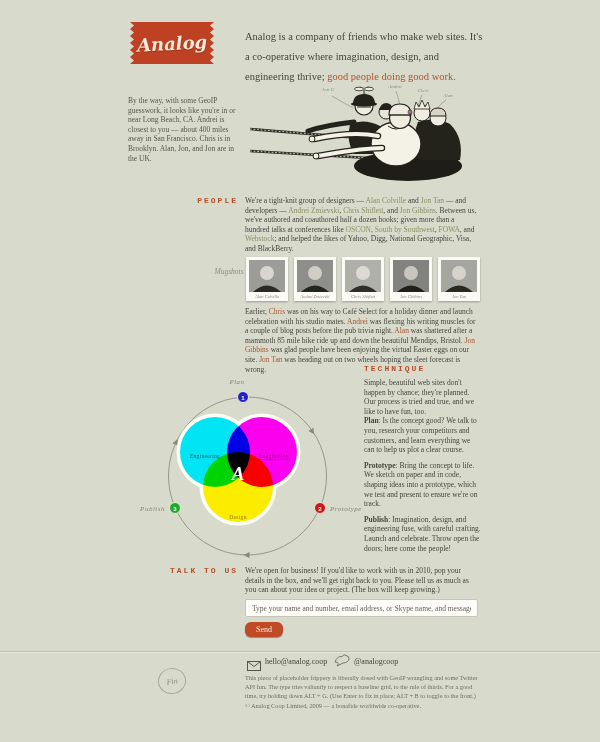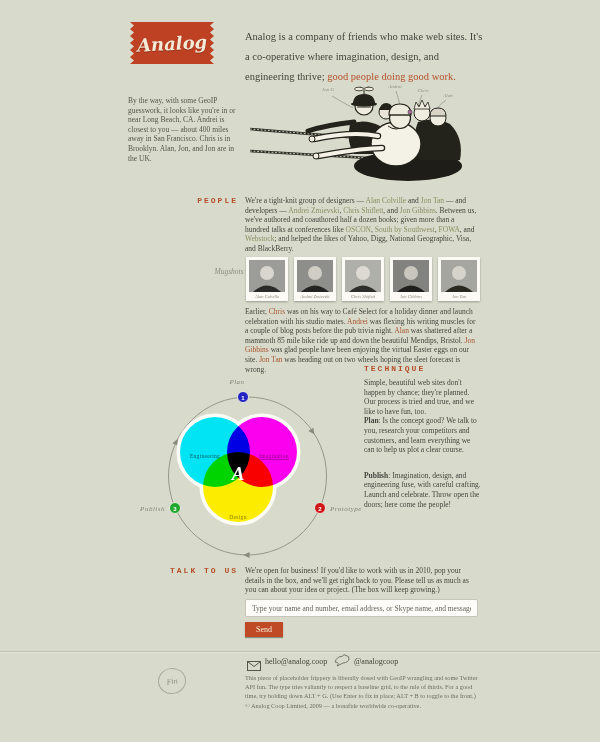--- a/index.html
+++ b/index.html
@@ -41,21 +41,21 @@
   
   .photos{left:246px;top:257px;width:234px;display:flex;justify-content:space-between}
   .photo-card{width:42px;background:#fbfaf5;padding:3px 3px 2px;box-shadow:0 1px 2px rgba(0,0,0,.3);cursor:pointer}
   .photo-img{height:32px;overflow:hidden}
   .photo-cap{font-size:4.5px;color:#8a8578;font-style:italic;text-align:center;margin-top:2px;line-height:5px;white-space:nowrap;overflow:hidden}
 
   .input-box{left:245px;top:599px;width:233px;height:18px;border:1px solid #c6c6b6;
     background:#fdfcf8;font-family:"Liberation Serif",serif;font-size:7.5px;color:#45443c;padding:2px 6px;border-radius:2px}
   .input-box::placeholder{color:#66655a;opacity:1}
   .send-btn{left:245px;top:622px;background:#bf4a25;color:#f6ecd9;border:none;
-    font-family:"Liberation Serif",serif;font-size:8px;padding:3px 11px;border-radius:0;
+    font-family:"Liberation Serif",serif;font-size:8px;padding:3px 11px;border-radius:6px;
     box-shadow:0 1px 1px rgba(0,0,0,.35);cursor:pointer}
 
   .divider{left:0;top:651px;width:600px;height:2px;border-top:1px solid #bfc1b1;border-bottom:1px solid #e3e5d7}
 
   .contact{font-size:8px;color:#454437;cursor:pointer}
   .fineprint{left:245px;top:673px;width:236px;font-size:6.3px;line-height:9px;color:#6e6d60}
   .copyright{left:245px;top:702px;width:236px;font-size:6.3px;color:#6e6d60}
 
   .fin{left:158px;top:668px;width:28px;height:26px;border:1px solid #a9a89a;border-radius:50%;
     display:flex;align-items:center;justify-content:center;transform:rotate(-8deg);
@@ -189,21 +189,22 @@
       </div>
       <div class="photo-cap">Jon Tan</div>
     </div>
   </div>
 
   <p class="abs body-text" style="left:245px;top:307px;width:235px"><span>Earlier, </span><span class="link2">Chris</span><span> was on his way to Café Select for a holiday dinner and launch celebration with his studio mates. </span><span class="link2">Andrei</span><span> was flexing his writing muscles for a couple of blog posts before the pub trivia night. </span><span class="link2">Alan</span><span> was shattered after a mammoth 85 mile bike ride up and down the beautiful Mendips, Bristol. </span><span class="link2">Jon Gibbins</span><span> was glad people have been enjoying the virtual Easter eggs on our site. </span><span class="link2">Jon Tan</span><span> was heading out on two wheels hoping the sleet forecast is wrong.</span></p>
 
   <div class="abs heading" style="left:364px;top:364px">TECHNIQUE</div>
   <div class="abs" style="left:364px;top:378px;width:118px">
     <p class="body-text" style="">Simple, beautiful web sites don't happen by chance; they're planned. Our process is tried and true, and we like to have fun, too.</p>
-    <p class="body-text" style="margin-bottom:16px"><span class="b">Plan</span><span>: Is the concept good? We talk to you, research your competitors and customers, and learn everything we can to help us plot a clear course.</span></p>
+    <p class="body-text" style="margin-bottom:6px"><span class="b">Plan</span><span>: Is the concept good? We talk to you, research your competitors and customers, and learn everything we can to help us plot a clear course.</span></p>
+    <p class="body-text" style="margin-bottom:6px"><span class="b">Prototype</span><span>: Bring the concept to life. We sketch on paper and in code, shaping ideas into a prototype, which we test and present to ensure we're on track.</span></p>
     <p class="body-text"><span class="b">Publish</span><span>: Imagination, design, and engineering fuse, with careful crafting. Launch and celebrate. Throw open the doors; here come the people!</span></p>
   </div>
 
   <svg class="abs" style="left:125px;top:370px" width="245" height="195" viewBox="0 0 245 195">
     <circle cx="122.5" cy="106" r="79" fill="none" stroke="#97968a" stroke-width="1"></circle>
     <path d="M4,0 L-2,-3 L-2,3 Z" transform="translate(187,61) rotate(55)" fill="#8a897c"></path>
     <path d="M4,0 L-2,-3 L-2,3 Z" transform="translate(122.5,185) rotate(180)" fill="#8a897c"></path>
     <path d="M4,0 L-2,-3 L-2,3 Z" transform="translate(51,72.6) rotate(-65)" fill="#8a897c"></path>
 
     <g>

